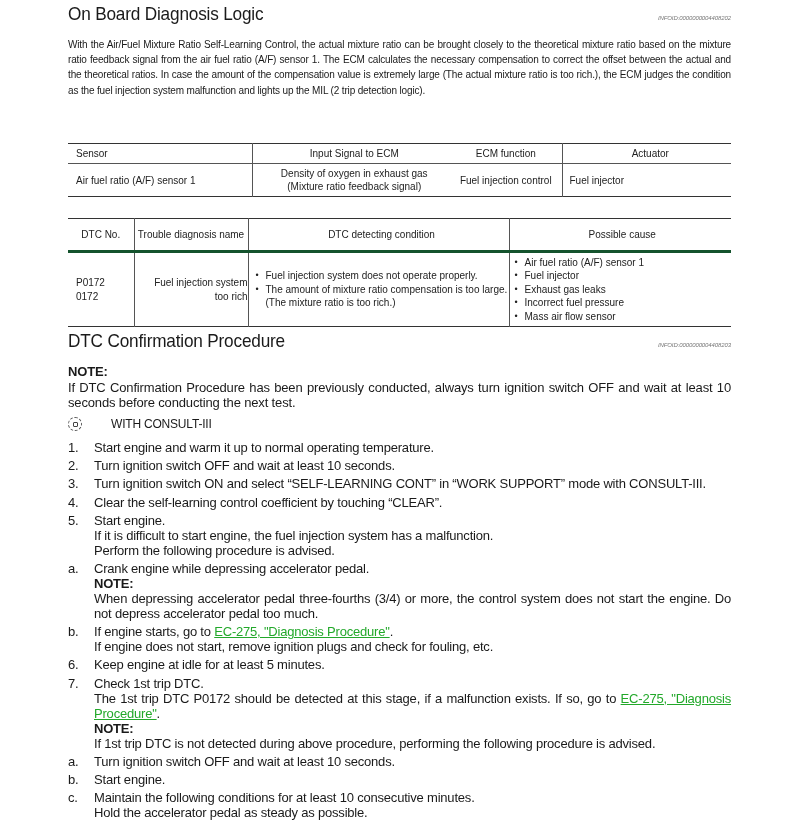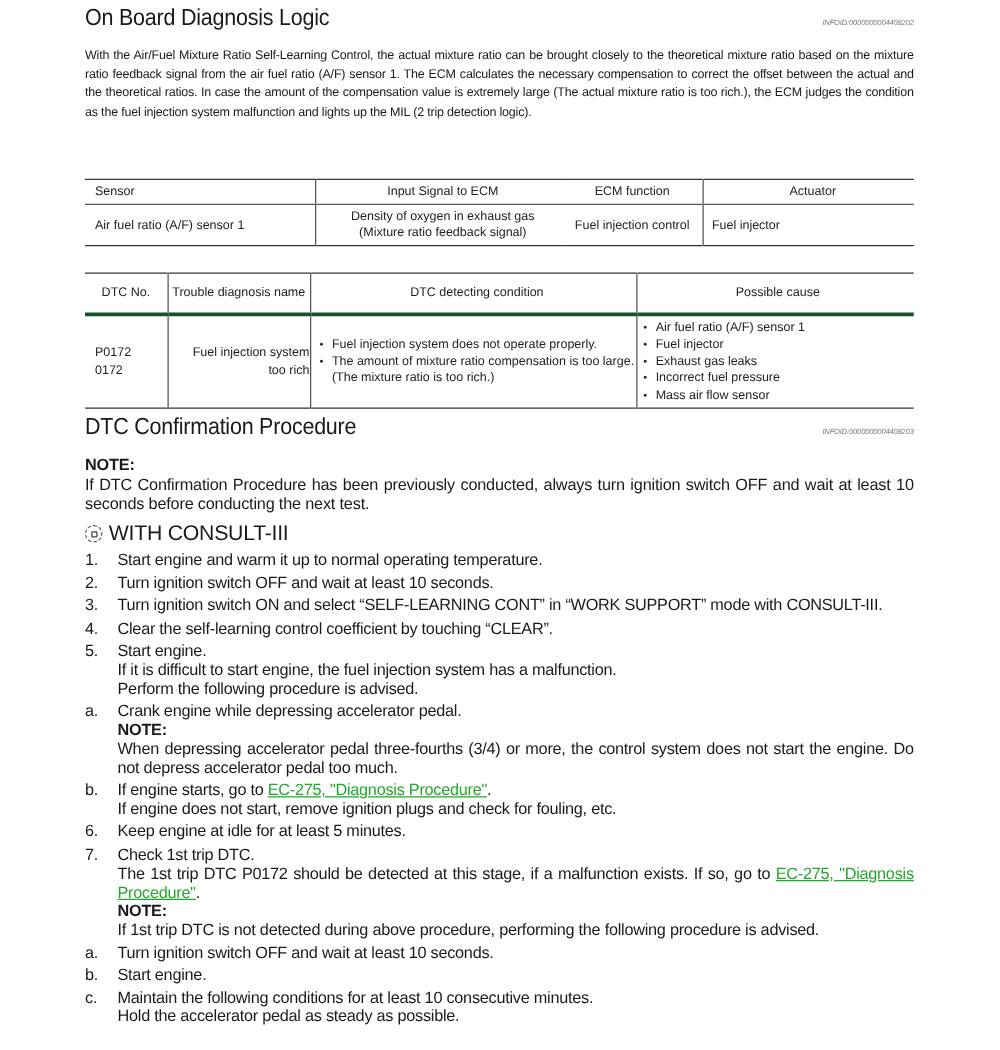--- a/index.html
+++ b/index.html
@@ -35,21 +35,21 @@
   .t2 .c3 { width: 261px; border-left: 1px solid #555; padding-left: 6px; }
   .t2 .c4 { border-left: 1px solid #555; padding-left: 4px; }
   .blist { list-style: none; }
   .blist li { position: relative; padding-left: 11px; }
   .blist li::before { content: "•"; position: absolute; left: 1px; top: 0; font-size: 9px; }
 
   .h2 { position: absolute; top: 330px; left: 0; width: 663px; }
   .note-lbl { font-weight: bold; font-size: 13px; }
   .note1 { position: absolute; top: 364px; left: 0; width: 663px; font-size: 13px; line-height: 15.5px; text-align: justify; letter-spacing: -0.15px; }
 
-  .consult { position: absolute; top: 417px; left: 0; display: flex; align-items: center; font-size: 17px; letter-spacing: -0.2px; }
+  .consult { position: absolute; top: 417px; left: 0; display: flex; align-items: flex-start; font-size: 12px; letter-spacing: -0.2px; gap: 24px; }
   .consult-icon { width: 14px; height: 14px; border: 1px dashed #555; border-radius: 50%; display: inline-flex; align-items: center; justify-content: center; margin-right: 5px; }
   .consult-icon span { width: 5px; height: 5px; border: 1px solid #444; border-radius: 1px; }
 
   .steps { position: absolute; top: 440px; left: 0; width: 663px; font-size: 13px; line-height: 15px; letter-spacing: -0.2px; }
   .step { display: flex; margin-bottom: 3.2px; }
   .step .num { width: 26px; flex: none; }
   .step .body { flex: 1; text-align: justify; }
   .step .body .nb { font-weight: bold; }
   .link { color: #22a82a; text-decoration: underline; }
   .bold { font-weight: normal; }

